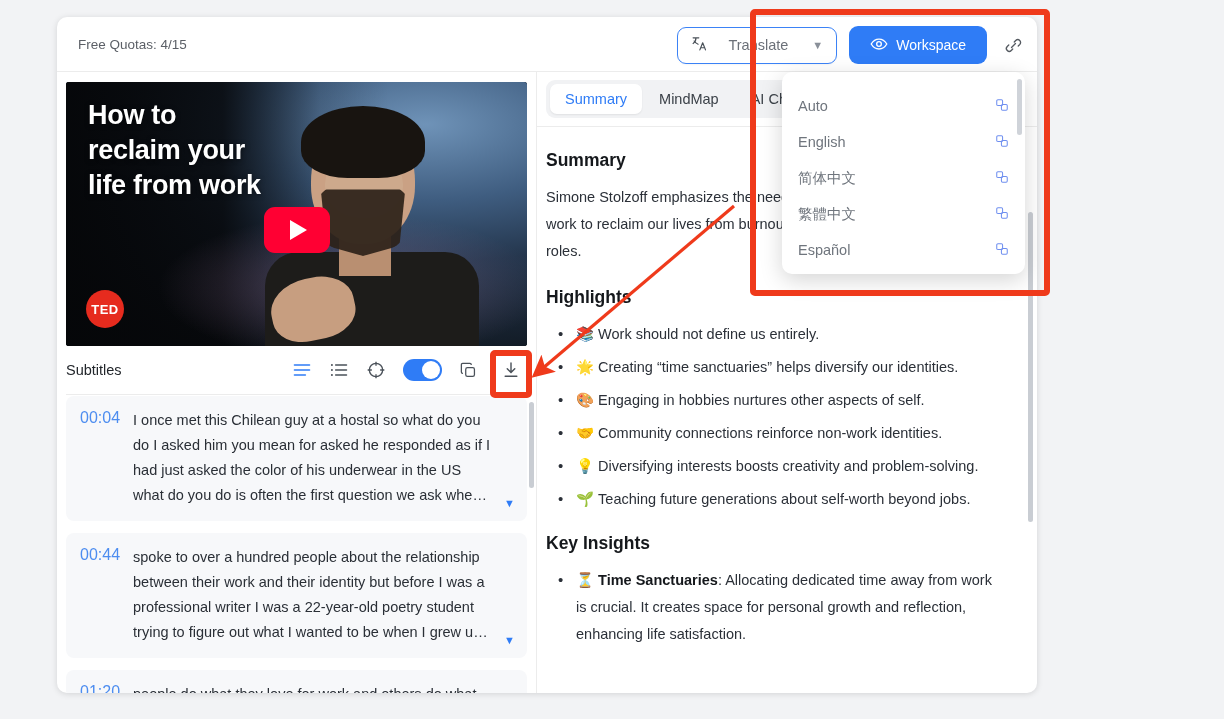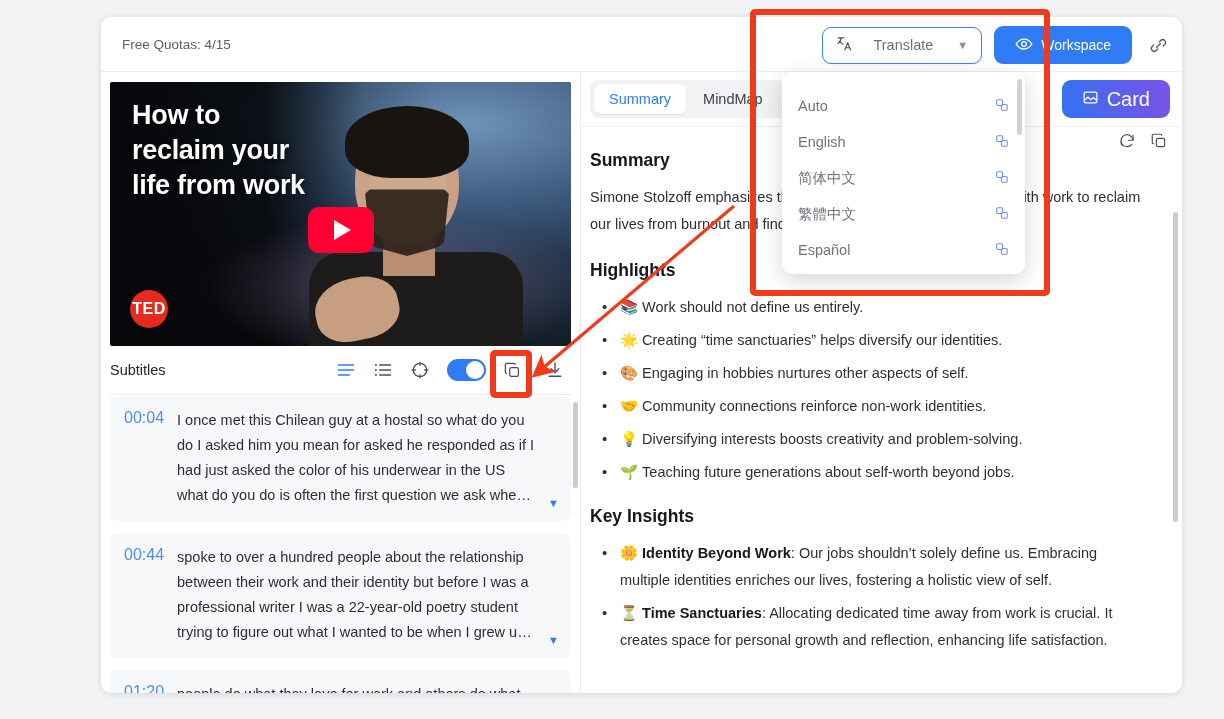--- a/index.html
+++ b/index.html
@@ -5,26 +5,25 @@
   * { box-sizing: border-box; margin: 0; padding: 0; }
   html, body {
     width: 1224px; height: 719px;
     background: #f2f3f5;
     font-family: "Liberation Sans", sans-serif;
     overflow: hidden;
   }
   .app {
     position: absolute;
     left: 57px; top: 17px;
-    width: 1081px; height: 676px;
+    width: 980px; height: 676px;
     background: #ffffff;
     border-radius: 10px;
     box-shadow: 0 1px 6px rgba(0,0,0,.13);
     overflow: hidden;
-    margin-left: 44px;
   }
 
   
   .header {
     position: relative;
     height: 55px;
     border-bottom: 1px solid #ececec;
     display: flex; align-items: center;
   }
   .quota {
@@ -142,21 +141,21 @@
     width: 0; height: 0;
     border-left: 17px solid #fff;
     border-top: 10px solid transparent;
     border-bottom: 10px solid transparent;
     margin-left: 4px;
   }
   .ted-badge {
     position: absolute; left: 20px; bottom: 18px;
     width: 38px; height: 38px; border-radius: 50%;
     background: #e62b1e; color: #fff;
-    font-size: 16px; font-weight: bold; letter-spacing: .5px;
+    font-size: 13px; font-weight: bold; letter-spacing: .5px;
     display: flex; align-items: center; justify-content: center;
   }
 
   
   .subbar {
     height: 49px; margin: 0 9px;
     display: flex; align-items: center;
     border-bottom: 1px solid #ececec;
   }
   .subbar .label { font-size: 14.5px; color: #22262b; }
@@ -474,21 +473,20 @@
           <li><span class="em">📚</span><span>Work should not define us entirely.</span></li>
           <li><span class="em">🌟</span><span>Creating “time sanctuaries” helps diversify our identities.</span></li>
           <li><span class="em">🎨</span><span>Engaging in hobbies nurtures other aspects of self.</span></li>
           <li><span class="em">🤝</span><span>Community connections reinforce non-work identities.</span></li>
           <li><span class="em">💡</span><span>Diversifying interests boosts creativity and problem-solving.</span></li>
           <li><span class="em">🌱</span><span>Teaching future generations about self-worth beyond jobs.</span></li>
         </ul>
 
         <h3>Key Insights</h3>
         <ul>
-          <li><span class="em">🌼</span><b>Identity Beyond Work</b><span>: Our jobs shouldn’t solely define us. Embracing multiple identities enriches our lives, fostering a holistic view of self.</span></li>
           <li><span class="em">⏳</span><b>Time Sanctuaries</b><span>: Allocating dedicated time away from work is crucial. It creates space for personal growth and reflection, enhancing life satisfaction.</span></li>
 
         </ul>
       </div>
 
       <div class="right-scroll"></div>
     </div>
   </div>
 </div>
 

